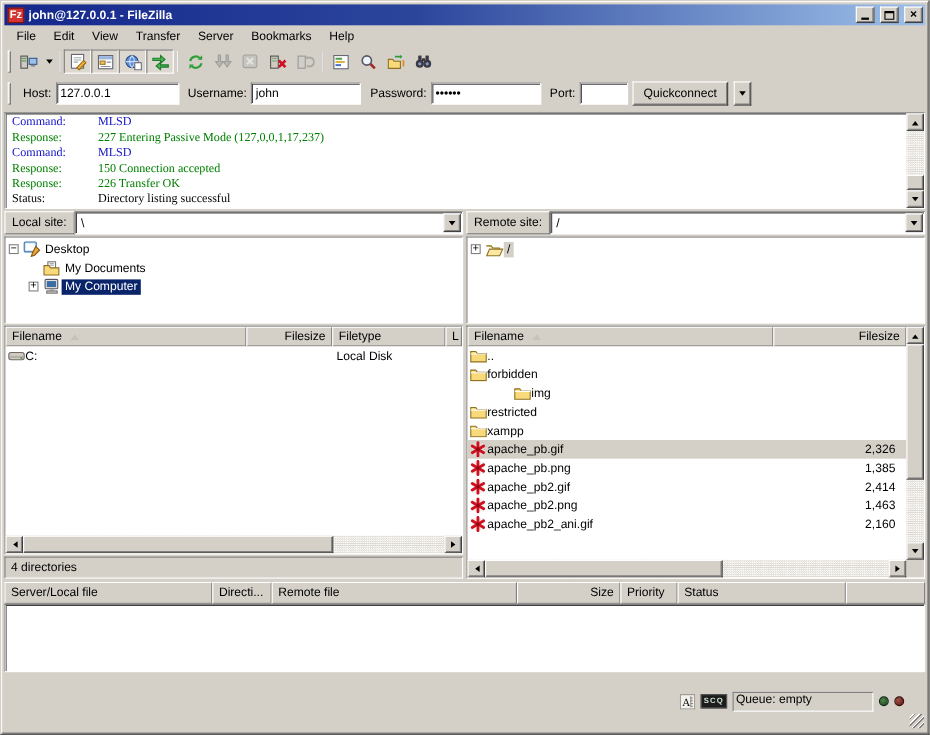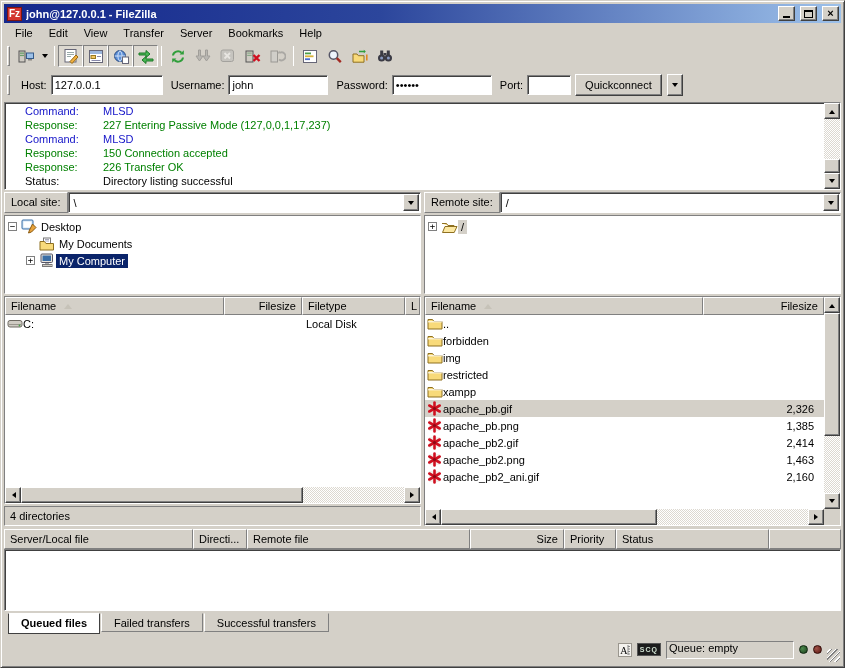--- a/index.html
+++ b/index.html
@@ -55,21 +55,21 @@
   .quickbar label { white-space:nowrap; margin-left:4px; }
   .qc-input { height:20px; background:#fff; font:11px "Liberation Sans",sans-serif; padding:1px 3px;
     border:1px solid; border-color:#808080 #fff #fff #808080; box-shadow: inset 1px 1px 0 #404040; outline:none; }
   .qc-btn { height:22px; padding:2px 9px; background:#d4d0c8; font:11px "Liberation Sans",sans-serif;
     border:1px solid; border-color:#fff #404040 #404040 #fff; box-shadow: inset -1px -1px 0 #808080; }
   .qc-dd { width:16px; height:22px; background:#d4d0c8; display:flex; align-items:center; justify-content:center;
     border:1px solid; border-color:#fff #404040 #404040 #fff; box-shadow: inset -1px -1px 0 #808080; margin-left:1px; }
 
   
   .logpane { height:88px; flex:none; margin-top:1px; background:#fff; display:flex; overflow:hidden; }
-  .loglines { flex:1; padding:1px 0 0 20px; overflow:hidden; }
+  .loglines { flex:1; padding:1px 0 0 6px; overflow:hidden;font-family:Liberation Serif, serif; }
   .logline { display:flex; line-height:14px; white-space:nowrap; }
   .log-label { width:78px; flex:none; }
   .lt-command { color:#1414c8; }
   .lt-response { color:#008000; }
   .lt-status { color:#000; }
 
   
   .vscroll { width:16px; flex:none; display:flex; flex-direction:column;
     background:repeating-conic-gradient(#fff 0% 25%, #dcd8d0 0% 50%) 0 0/2px 2px; }
   .hscroll { height:16px; flex:none; display:flex;
@@ -529,21 +529,21 @@
                       <svg width="16" height="13">
                         <path d="M1 2.5h4.5L7 4.5h8v7.5H1z" fill="#f8da7a" stroke="#8f7020"></path>
                         <path d="M1 4.8h14" stroke="#fff" fill="none"></path>
                       </svg>
                     </span>
                     <span>forbidden</span>
                   </span>
                   <span class="fsize" style="flex: 1 1 0%; padding-right: 10px;"></span>
                 </div>
                 <div class="file-row">
-                  <span class="fname" style="width: 278px; display: flex; align-items: center;">
+                  <span class="fname" style="width: 278px; display: flex; align-items: center; padding-left: 40px;">
                     <span class="fico">
                       <svg width="16" height="13">
                         <path d="M1 2.5h4.5L7 4.5h8v7.5H1z" fill="#f8da7a" stroke="#8f7020"></path>
                         <path d="M1 4.8h14" stroke="#fff" fill="none"></path>
                       </svg>
                     </span>
                     <span>img</span>
                   </span>
                   <span class="fsize" style="flex: 1 1 0%; padding-right: 10px;"></span>
                 </div>
@@ -703,25 +703,20 @@
       </div>
       <div class="hcol" style="width: 153px;">
         <span>Status</span>
       </div>
       <div class="hcol grow">
         <span></span>
       </div>
     </div>
   <div class="queuebody"></div>
 
-  <div class="tabs">
-      <div class="tab active">Queued files</div>
-      <div class="tab">Failed transfers</div>
-      <div class="tab">Successful transfers</div>
-    </div>
 
   <div class="statusbar">
     <span class="sb-ico">
       <svg width="14" height="14" viewBox="0 0 14 14">
           <rect x="0.5" y="0.5" width="13" height="13" fill="#f4f2ee" stroke="#9a968e"></rect>
           <text x="2.2" y="10.5" font-size="10" font-family="Liberation Serif, serif" fill="#000">A</text>
           <path d="M10 2v10" stroke="#888"></path>
           <path d="M10 3.5h2M10 6h2M10 8.5h2M10 11h2" stroke="#888"></path>
         </svg>
     </span>

